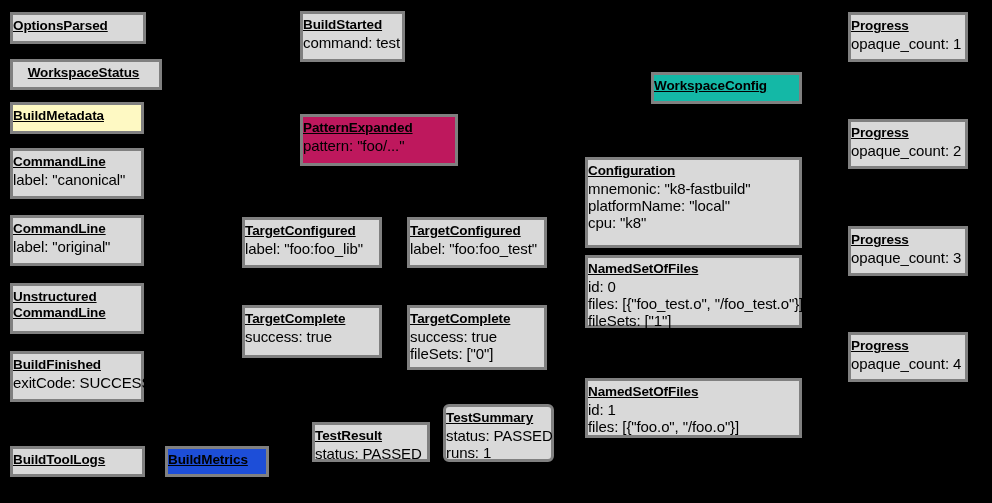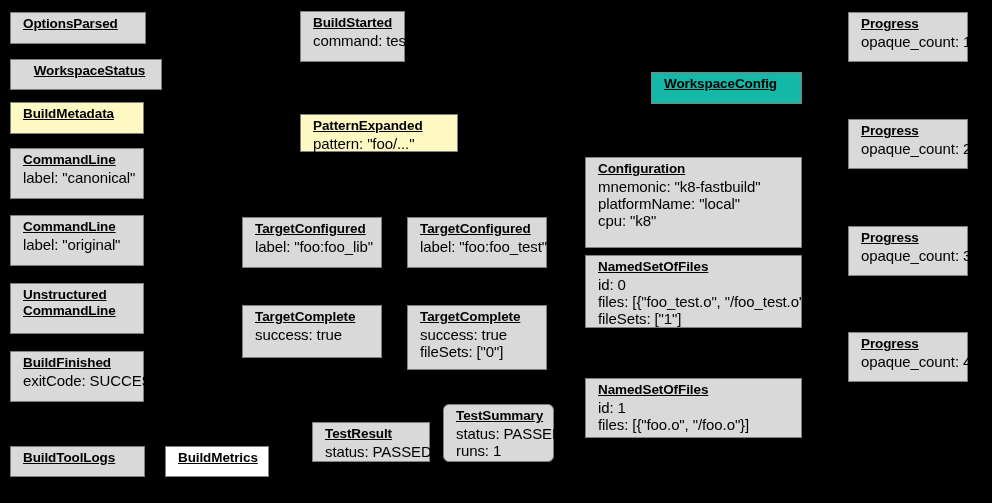--- a/index.html
+++ b/index.html
@@ -15,22 +15,22 @@
     position: relative;
     width: 992px;
     height: 503px;
     background: #000000;
     overflow: hidden;
   }
   .node {
     position: absolute;
     box-sizing: border-box;
     background: #d9d9d9;
-    border: 1px solid #b91c1c;
-    padding: 3px 5px 4px 12px;
+    border: 3px solid #b91c1c;
+    padding: 3px 5px 4px 0;
     color: #000000;
     line-height: 1.16;
   }
   .node-title {
     font-size: 13.5px;
     font-weight: bold;
     text-decoration: underline;
     white-space: pre;
     letter-spacing: -0.1px;
     display: block;
@@ -73,28 +73,28 @@
       <span class="node-title">Unstructured
 CommandLine</span>
     </div>
     <div class="node" style="left: 10px; top: 351px; width: 134px; height: 51px; background: rgb(217, 217, 217); border-color: rgb(128, 128, 128);">
       <span class="node-title">BuildFinished</span>
       <span class="node-attrs"><span class="node-attr-line">exitCode: SUCCESS</span></span>
     </div>
     <div class="node" style="left: 10px; top: 446px; width: 135px; height: 31px; background: rgb(217, 217, 217); border-color: rgb(128, 128, 128);">
       <span class="node-title">BuildToolLogs</span>
     </div>
-    <div class="node" style="left: 165px; top: 446px; width: 104px; height: 31px; background: #ffffff; border-color: rgb(128, 128, 128);">
+    <div class="node" style="left: 165px; top: 446px; width: 104px; height: 31px; background: #1d4ed8; border-color: rgb(128, 128, 128);">
       <span class="node-title">BuildMetrics</span>
     </div>
     <div class="node" style="left: 300px; top: 11px; width: 105px; height: 51px; background: rgb(217, 217, 217); border-color: rgb(128, 128, 128);">
       <span class="node-title">BuildStarted</span>
       <span class="node-attrs"><span class="node-attr-line">command: test</span></span>
     </div>
-    <div class="node" style="left: 300px; top: 114px; width: 158px; height: 38px; background: #fef9c3; border-color: rgb(128, 128, 128);">
+    <div class="node" style="left: 300px; top: 114px; width: 158px; height: 52px; background: #be185d; border-color: rgb(128, 128, 128);">
       <span class="node-title">PatternExpanded</span>
       <span class="node-attrs"><span class="node-attr-line">pattern: "foo/..."</span></span>
     </div>
     <div class="node" style="left: 242px; top: 217px; width: 140px; height: 51px; background: rgb(217, 217, 217); border-color: rgb(128, 128, 128);">
       <span class="node-title">TargetConfigured</span>
       <span class="node-attrs"><span class="node-attr-line">label: "foo:foo_lib"</span></span>
     </div>
     <div class="node" style="left: 407px; top: 217px; width: 140px; height: 51px; background: rgb(217, 217, 217); border-color: rgb(128, 128, 128);">
       <span class="node-title">TargetConfigured</span>
       <span class="node-attrs"><span class="node-attr-line">label: "foo:foo_test"</span></span>

